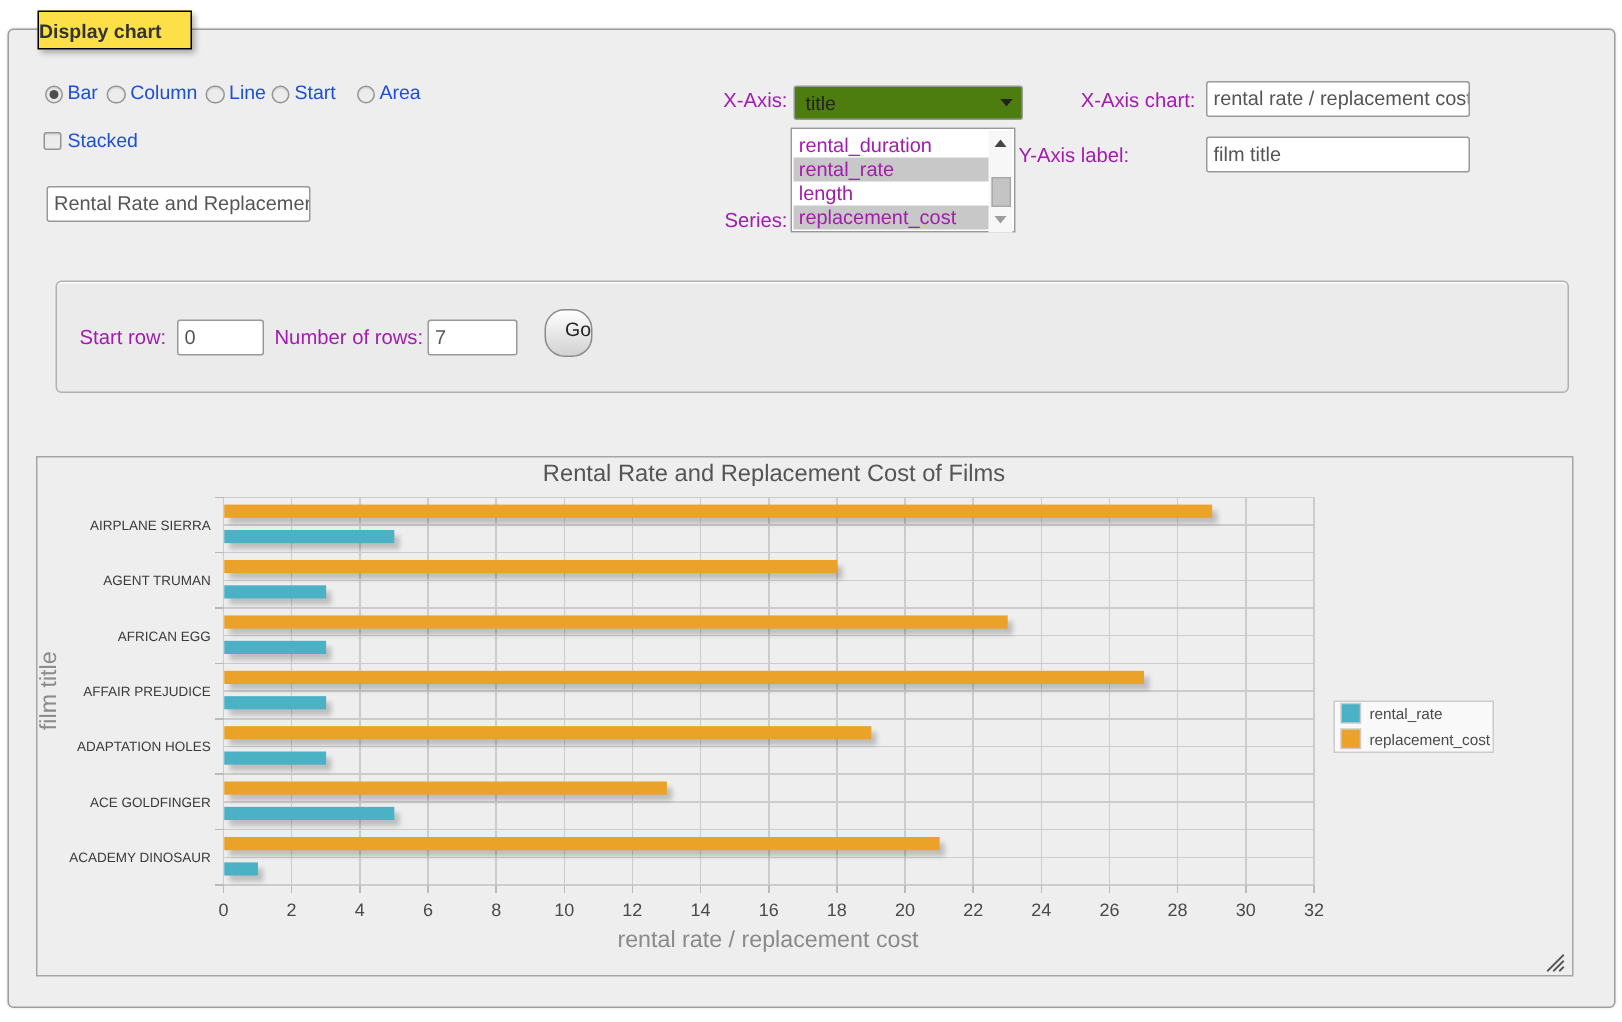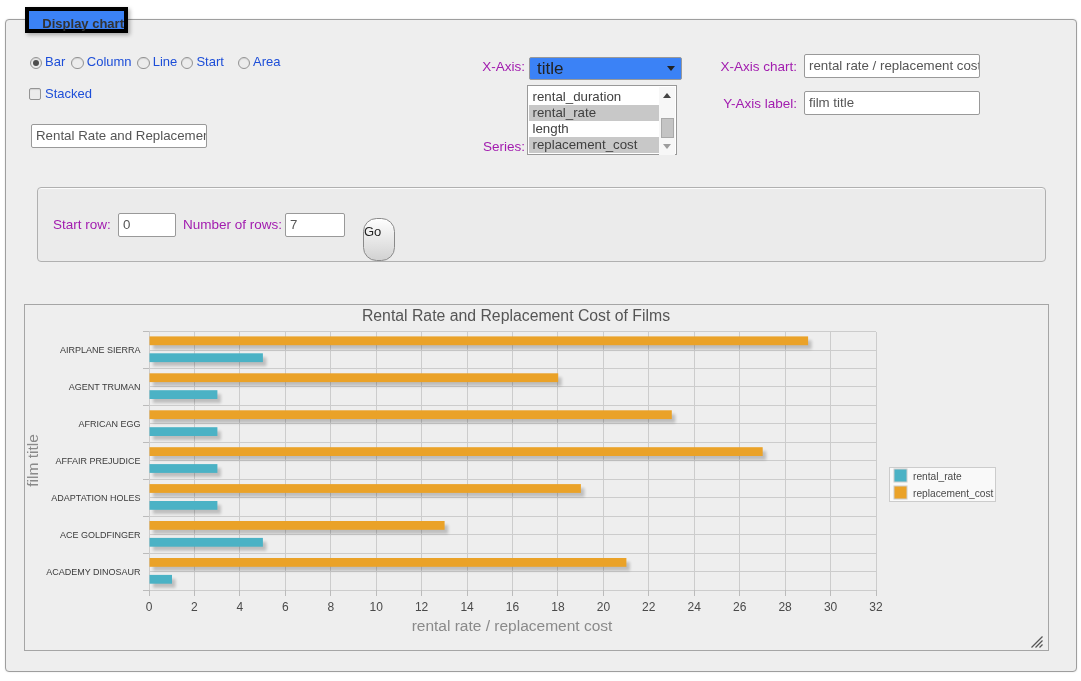--- a/index.html
+++ b/index.html
@@ -1,31 +1,31 @@
 <!DOCTYPE html>
 <html><head><meta charset="utf-8"><style>
 *{margin:0;padding:0;box-sizing:border-box}
 html,body{width:1081px;height:681px;background:#fff;font-family:"Liberation Sans",sans-serif;overflow:hidden}
 body{position:relative}
 .abs{position:absolute}
 .fs{left:5px;top:19px;width:1072px;height:653px;background:#eee;border:1px solid #9e9e9e;border-radius:4px;box-shadow:0 0 2px rgba(0,0,0,.12)}
-.lgd{left:25px;top:7px;width:103px;height:26px;background:#3b82f6;border:4px solid #000000;box-shadow:2px 2px 4px rgba(0,0,0,.3);font-weight:bold;font-size:13px;color:#333;text-align:right;line-height:25px;z-index:5}
+.lgd{left:25px;top:7px;width:103px;height:26px;background:#fde047;border:1px solid #000000;box-shadow:2px 2px 4px rgba(0,0,0,.3);font-weight:bold;font-size:13px;color:#333;text-align:left;line-height:25px;z-index:5}
 .rlab{font-size:13px;color:#1d4ed8;line-height:14px}
 .lab{font-size:13.5px;color:#a21caf;line-height:14px}
 .rad{width:12.5px;height:12.5px;border-radius:50%;background:#ececec;border:1px solid #949494;box-shadow:inset 0 1px 1px rgba(0,0,0,.1)}
 .rad.on::after{content:"";position:absolute;left:2.25px;top:2.25px;width:6px;height:6px;border-radius:50%;background:#4e4e4e}
 .chk{width:12px;height:12px;border-radius:2px;background:#ececec;border:1px solid #949494;box-shadow:inset 0 1px 1px rgba(0,0,0,.1)}
 .inp{background:#fff;border:1px solid #999;border-radius:2px;font-size:13.3px;color:#555;line-height:22px;padding:0 4px;white-space:nowrap;overflow:hidden}
-.sel{background:#3b82f6;border:1px solid #999;border-radius:2px;font-size:17px;color:#222;line-height:21px;padding:0 7px}
+.sel{background:#4d7c0f;border:1px solid #999;border-radius:2px;font-size:13px;color:#222;line-height:21px;padding:0 7px}
 .arrow{position:absolute;right:6px;top:8px;width:0;height:0;border-left:4px solid transparent;border-right:4px solid transparent;border-top:5px solid #222}
 .lbox{background:#fff;border:1px solid #999}
-.opt{position:absolute;left:1px;width:132px;height:16.2px;font-size:13.3px;color:#404040;line-height:16.2px;padding-left:3.5px}
+.opt{position:absolute;left:1px;width:132px;height:16.2px;font-size:13.3px;color:#a21caf;line-height:16.2px;padding-left:3.5px}
 .optsel{background:#c8c8c8}
 .panel{left:37px;top:187px;width:1009px;height:75px;background:#ebebeb;border:1px solid #b0b0b0;border-radius:4px;box-shadow:inset 0 1px 0 rgba(255,255,255,.85)}
-.go{left:363px;top:218px;width:32px;height:43px;border:1px solid #8a8a8a;border-radius:13.5px;background:linear-gradient(#fefefe,#d2d2d2);font-size:13px;color:#222;text-align:left;line-height:25px}
+.go{left:363px;top:206px;width:32px;height:32px;border:1px solid #8a8a8a;border-radius:13.5px;background:linear-gradient(#fefefe,#d2d2d2);font-size:13px;color:#222;text-align:right;line-height:25px}
 .chart{left:24px;top:304px;width:1025px;height:347px;background:#eee;border:1px solid #a5a5a5}
 </style></head><body>
 <div class="abs fs"></div>
 <div class="abs lgd">Display chart</div>
 <div class="abs rad on" style="left:29.5px;top:56.5px"></div>
 <div class="abs rlab" style="left:45.0px;top:54.5px">Bar</div>
 <div class="abs rad" style="left:71.3px;top:56.5px"></div>
 <div class="abs rlab" style="left:86.8px;top:54.5px">Column</div>
 <div class="abs rad" style="left:137.2px;top:56.5px"></div>
 <div class="abs rlab" style="left:152.7px;top:54.5px">Line</div>
@@ -45,21 +45,21 @@
 <div class="opt optsel" style="top:51.1px">replacement_cost</div>
 <div style="position:absolute;right:1px;top:1px;width:16px;height:68px;background:#f7f7f7">
 <div style="position:absolute;left:4px;top:6px;width:0;height:0;border-left:4px solid transparent;border-right:4px solid transparent;border-bottom:5px solid #444"></div>
 <div style="position:absolute;left:1.5px;top:31px;width:13px;height:20px;background:#c4c4c4;border:1px solid #a9a9a9"></div>
 <div style="position:absolute;left:4px;top:57px;width:0;height:0;border-left:4px solid transparent;border-right:4px solid transparent;border-top:5px solid #9d9d9d"></div>
 </div>
   </div>
 <div class="abs lab" style="left:425px;top:139.5px;width:100px;text-align:right">Series:</div>
 <div class="abs lab" style="left:697px;top:59.5px;width:100px;text-align:right">X-Axis chart:</div>
 <div class="abs inp" style="left:804px;top:54px;width:176px;height:24px">rental rate / replacement cost</div>
-<div class="abs lab" style="left:697px;top:97px;width:100px;text-align:right">Y-Axis label:</div>
+<div class="abs lab" style="left:679px;top:97px;width:100px;text-align:left">Y-Axis label:</div>
 <div class="abs inp" style="left:804px;top:91px;width:176px;height:24px">film title</div>
 <div class="abs panel"></div>
 <div class="abs lab" style="left:53px;top:218px">Start row:</div>
 <div class="abs inp" style="left:118px;top:213px;width:58px;height:24px;line-height:22px">0</div>
 <div class="abs lab" style="left:183px;top:218px">Number of rows:</div>
 <div class="abs inp" style="left:285px;top:213px;width:60px;height:24px;line-height:22px">7</div>
 <div class="abs go">Go</div>
 <div class="abs chart">
     <svg width="1023" height="345" viewBox="0 0 1023 345" style="position:absolute;left:0;top:0">
       <defs>

